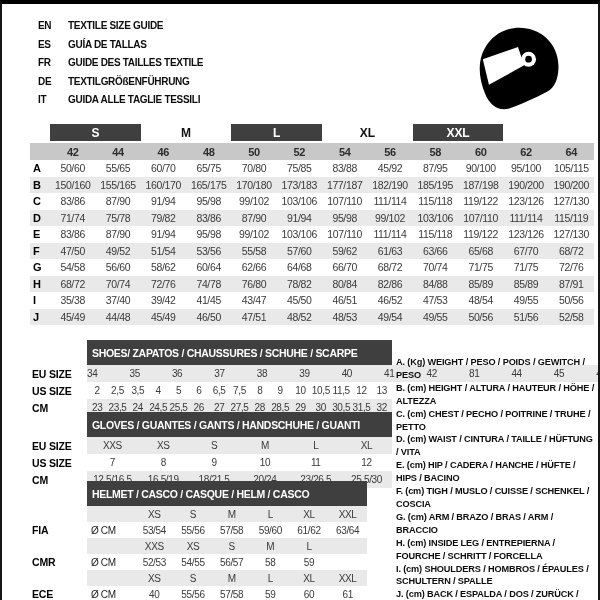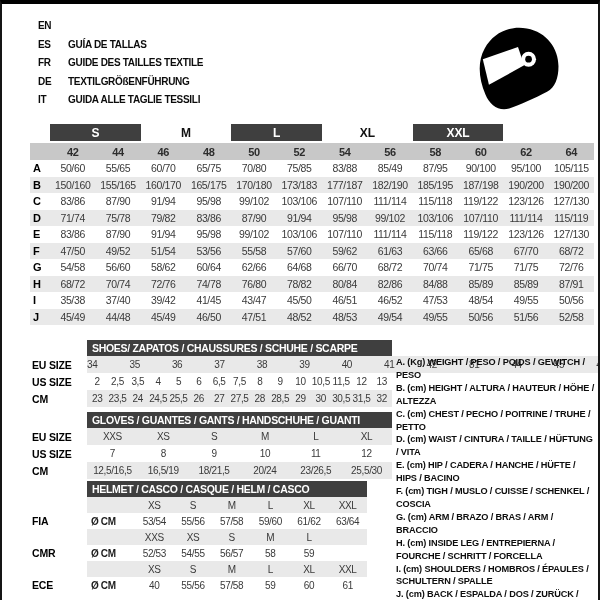--- a/index.html
+++ b/index.html
@@ -30,43 +30,44 @@
   .cell{display:flex;align-items:center;justify-content:center;
         font-size:10.5px;color:#3a3a3a;letter-spacing:-0.35px;white-space:nowrap}
   .cell.letter{justify-content:flex-start;padding-left:3px;font-weight:700;color:#000;font-size:11px}
   .size-row .cell.num{font-weight:700;color:#2d2d2d;font-size:11px}
 
   
   .sub{position:absolute;left:30px}
   .sub-shoes{top:336px;width:360px}
   .sub-gloves{top:408px;width:360px}
   .sub-helmet{top:477px;width:335px}
-  .sub-head{margin-left:55px;height:16px;background:#3f3f3f;color:#fff;font-weight:700;font-size:10.5px;
+  .sub-head{margin-left:55px;height:25px;background:#3f3f3f;color:#fff;font-weight:700;font-size:10.5px;
             display:flex;align-items:center;padding-left:5px;letter-spacing:-0.3px;white-space:nowrap}
   .srow{display:flex;height:17px}
   .sub-helmet .srow{height:16px}
   .slbl{width:55px;flex:0 0 55px;display:flex;align-items:center;font-weight:700;
         font-size:10.5px;color:#000;letter-spacing:-0.2px}
   .scells{flex:1;display:grid;height:100%;align-items:center}
   .scells.band{background:#e9e9e9}
   .scells .cell{font-size:10px;height:100%}
-  .cell.unit{justify-content:flex-start;padding-left:4px;font-weight:700;color:#1c1c1c}
+  .cell.unit{justify-content:flex-start;padding-left:4px;font-weight:400;color:#1c1c1c}
 
   
   .legend{position:absolute;left:394px;top:352px;width:201px}
   .legend-line{font-size:9.2px;font-weight:700;line-height:12.9px;color:#0d0d0d;letter-spacing:-0.15px}
 </style>
 </head>
 <body>
 
 <div class="sheet">
 
   <div class="langs">
       <div class="lang-row">
         <span class="lang-code">EN</span>
+        <span class="lang-text">TEXTILE SIZE GUIDE</span>
       </div>
       <div class="lang-row">
         <span class="lang-code">ES</span>
         <span class="lang-text">GUÍA DE TALLAS</span>
       </div>
       <div class="lang-row">
         <span class="lang-code">FR</span>
         <span class="lang-text">GUIDE DES TAILLES TEXTILE</span>
       </div>
       <div class="lang-row">
@@ -117,21 +118,21 @@
     <div>
         <div class="agrid arow">
           <div class="cell letter">A</div>
           <div class="cell num">50/60</div>
           <div class="cell num">55/65</div>
           <div class="cell num">60/70</div>
           <div class="cell num">65/75</div>
           <div class="cell num">70/80</div>
           <div class="cell num">75/85</div>
           <div class="cell num">83/88</div>
-          <div class="cell num">85/49</div>
+          <div class="cell num">45/92</div>
           <div class="cell num">87/95</div>
           <div class="cell num">90/100</div>
           <div class="cell num">95/100</div>
           <div class="cell num">105/115</div>
         </div>
         <div class="agrid arow band">
           <div class="cell letter">B</div>
           <div class="cell num">150/160</div>
           <div class="cell num">155/165</div>
           <div class="cell num">160/170</div>

